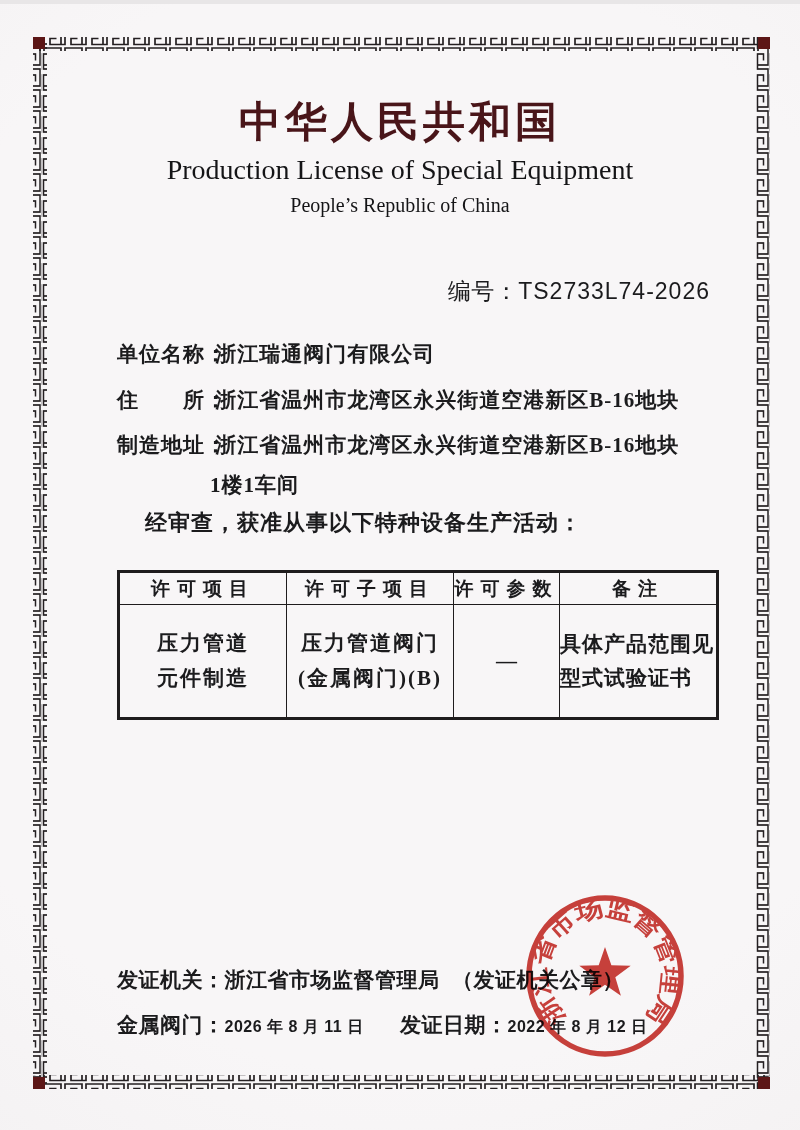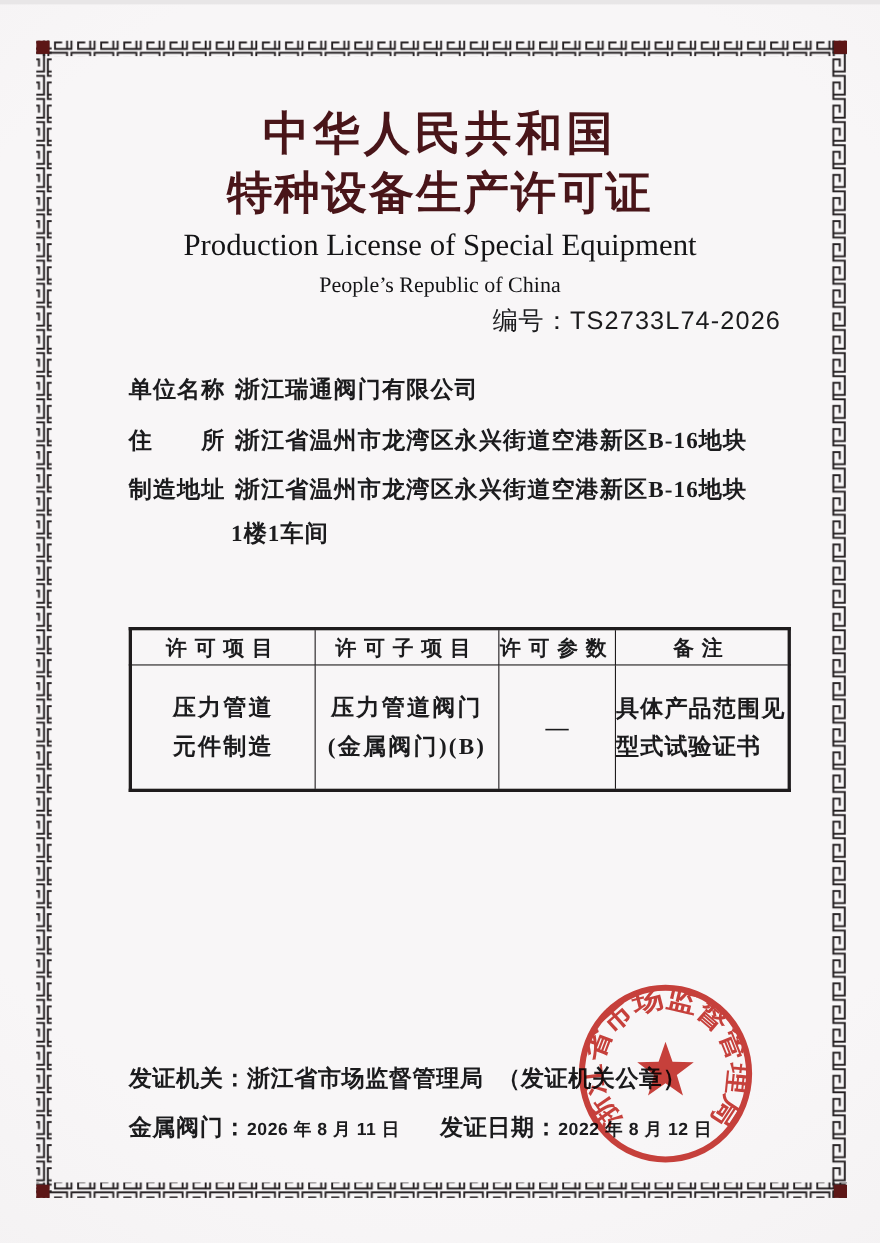--- a/index.html
+++ b/index.html
@@ -67,21 +67,20 @@
     <rect x="33" y="33" width="14" height="1052" fill="url(#mv)"></rect>
     <rect x="756" y="33" width="14" height="1052" fill="url(#mv)"></rect>
     <rect x="33" y="33" width="12" height="12" fill="#5c1616"></rect>
     <rect x="758" y="33" width="12" height="12" fill="#5c1616"></rect>
     <rect x="33" y="1073" width="12" height="12" fill="#5c1616"></rect>
     <rect x="758" y="1073" width="12" height="12" fill="#5c1616"></rect>
   </svg>
 
   <div class="title-block">
     <div class="t-cn1">中华人民共和国</div>
-    <div class="t-cn2">特种设备生产许可证</div>
     <div class="t-en1">Production License of Special Equipment</div>
     <div class="t-en2">People’s Republic of China</div>
   </div>
 
   <div class="license-no">
     <span>编号：</span><span class="num">TS2733L74-2026</span>
   </div>
 
   <div class="field-row row-unit">
     <span class="flabel">单位名称：</span>
@@ -92,20 +91,21 @@
     <span class="fvalue">浙江省温州市龙湾区永兴街道空港新区B-16地块</span>
   </div>
   <div class="field-row row-mfg">
     <span class="flabel">制造地址：</span>
     <span class="fvalue">浙江省温州市龙湾区永兴街道空港新区B-16地块</span>
   </div>
   <div class="field-row row-mfg2">
     <span class="fvalue">1楼1车间</span>
   </div>
 
+  <div class="statement">经审查，获准从事以下特种设备生产活动：</div>
 
   <table class="lic-table">
     <thead>
       <tr>
         <th class="c1">许可项目</th>
         <th class="c2">许可子项目</th>
         <th class="c3">许可参数</th>
         <th class="c4">备注</th>
       </tr>
     </thead>

